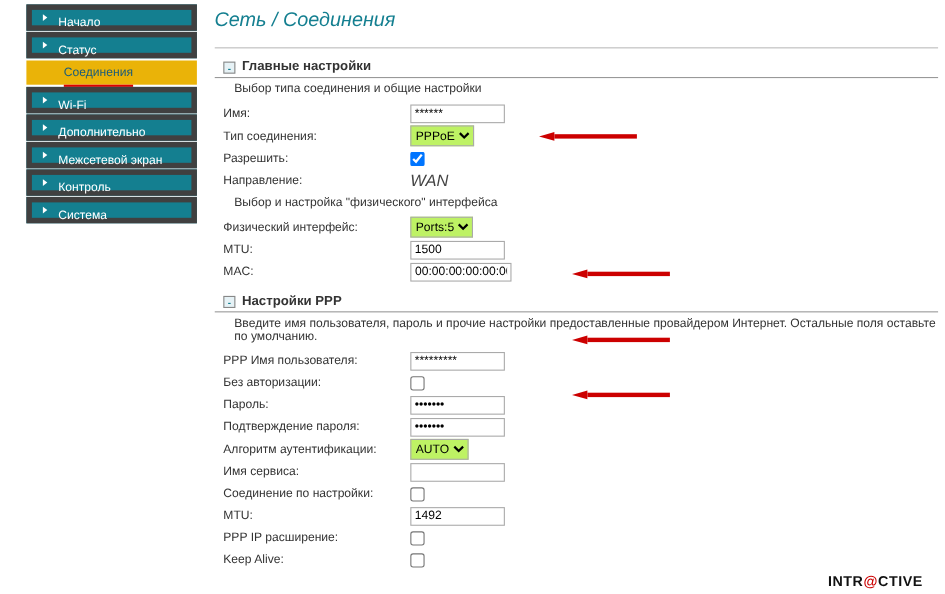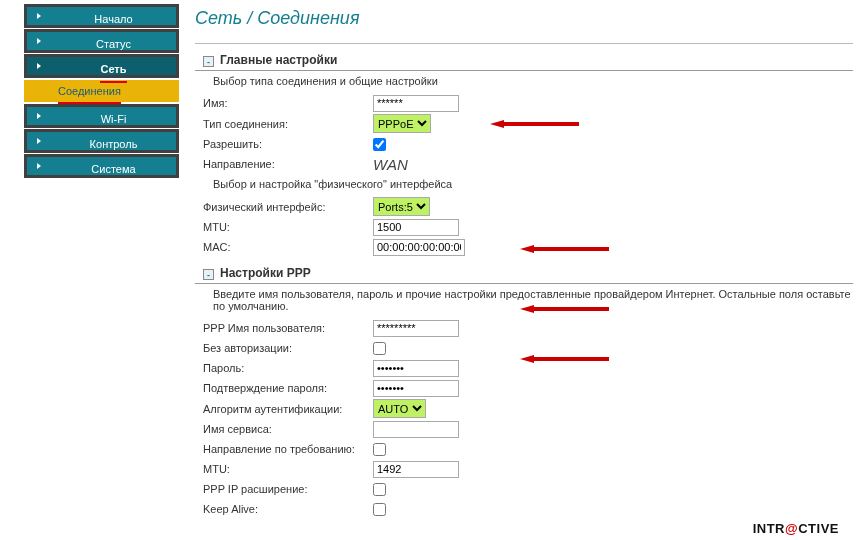--- a/index.html
+++ b/index.html
@@ -1,18 +1,18 @@
 <!DOCTYPE html>
 <html><head>
 <meta charset="utf-8">
 <style>
 * { box-sizing: border-box; }
 body { margin: 0; font-family: Tahoma, Arial, sans-serif; font-size: 11px; color: #333; background: #fff; width: 859px; height: 540px; position: relative; overflow: hidden; }
 .sidebar { position: absolute; left: 24px; top: 4px; width: 155px; }
-.nav-item { position: relative; background: #147f90; color: #fff; height: 24px; line-height: 24px; padding-left: 24px; margin-bottom: 1px; cursor: pointer; font-size: 11px; border: 3px solid #404040; text-align: center; }
+.nav-item { position: relative; background: #147f90; color: #fff; height: 24px; line-height: 24px; padding-left: 24px; margin-bottom: 1px; cursor: pointer; font-size: 11px; border: 5px solid #404040; }
 .nav-item.active { background: #0d5f6d; }
 .nav-arrow { position: absolute; left: 10px; top: 50%; margin-top: -3px; width: 0; height: 0; border-top: 3px solid transparent; border-bottom: 3px solid transparent; border-left: 4px solid #fff; }
 .sub-item { background: #eab308; color: #333; padding-left: 34px; height: 22px; line-height: 22px; font-size: 11px; margin: 2px 0; }
 .sub-item a { color: #1a5c7a; text-decoration: underline; }
 .red-underline { display: inline-block; border-bottom: 2px solid #d00; padding-bottom: 0; }
 .active-text { font-weight: bold; }
 .content { position: absolute; left: 195px; right: 6px; top: 0; bottom: 0; overflow: hidden; }
 h1.breadcrumb { color: #147f90; font-size: 18px; font-weight: normal; margin: 8px 0 14px 0; font-style: italic; }
 hr.top { border: none; border-top: 1px solid #bbb; margin: 0 0 2px 0; }
 .sec-head { border-bottom: 1px solid #999; padding: 3px 0 3px 8px; font-weight: bold; font-size: 12px; margin-top: 6px; }
@@ -29,23 +29,24 @@
 .arrow-shaft { position: absolute; height: 4px; background: #c00; }
 .watermark { position: absolute; right: 20px; bottom: 4px; font-family: Arial, sans-serif; font-size: 13px; font-weight: bold; letter-spacing: 0.5px; color: #111; text-shadow: 0 0 2px #fff, 0 0 2px #fff; }
 .watermark span { color: #c00; }
 </style>
 </head>
 <body>
 
 <div class="sidebar">
   <div class="nav-item"><span class="nav-arrow"></span><span>Начало</span></div>
   <div class="nav-item"><span class="nav-arrow"></span><span>Статус</span></div>
-  <div class="nav-item active"><span class="nav-arrow"></span><span class="active-text red-underline">Сеть</span></div>
   <div class="sub-item"><a href="#"><span class="red-underline">Соединения</span></a></div>
   <div class="nav-item"><span class="nav-arrow"></span><span>Wi-Fi</span></div>
+  <div class="nav-item"><span class="nav-arrow"></span><span>Дополнительно</span></div>
+  <div class="nav-item"><span class="nav-arrow"></span><span>Межсетевой экран</span></div>
   <div class="nav-item"><span class="nav-arrow"></span><span>Контроль</span></div>
   <div class="nav-item"><span class="nav-arrow"></span><span>Система</span></div>
 </div>
 
 <div class="content">
   <h1 class="breadcrumb">Сеть / Соединения</h1>
   <hr class="top">
 
   <div class="sec-head"><span class="icon">-</span><span>Главные настройки</span></div>
   <div class="sec-desc">Выбор типа соединения и общие настройки</div>
@@ -126,21 +127,21 @@
         <select><option>AUTO</option></select>
       </div>
     </div>
   <div class="row">
       <label>Имя сервиса:</label>
       <div class="field">
         <input type="text" value="" style="">
       </div>
     </div>
   <div class="row">
-      <label>Направление по требованию:</label>
+      <label>Соединение по настройки:</label>
       <div class="field">
         <input type="checkbox" style="">
       </div>
     </div>
   <div class="row">
       <label>MTU:</label>
       <div class="field">
         <input type="text" value="1492" style="">
       </div>
     </div>

